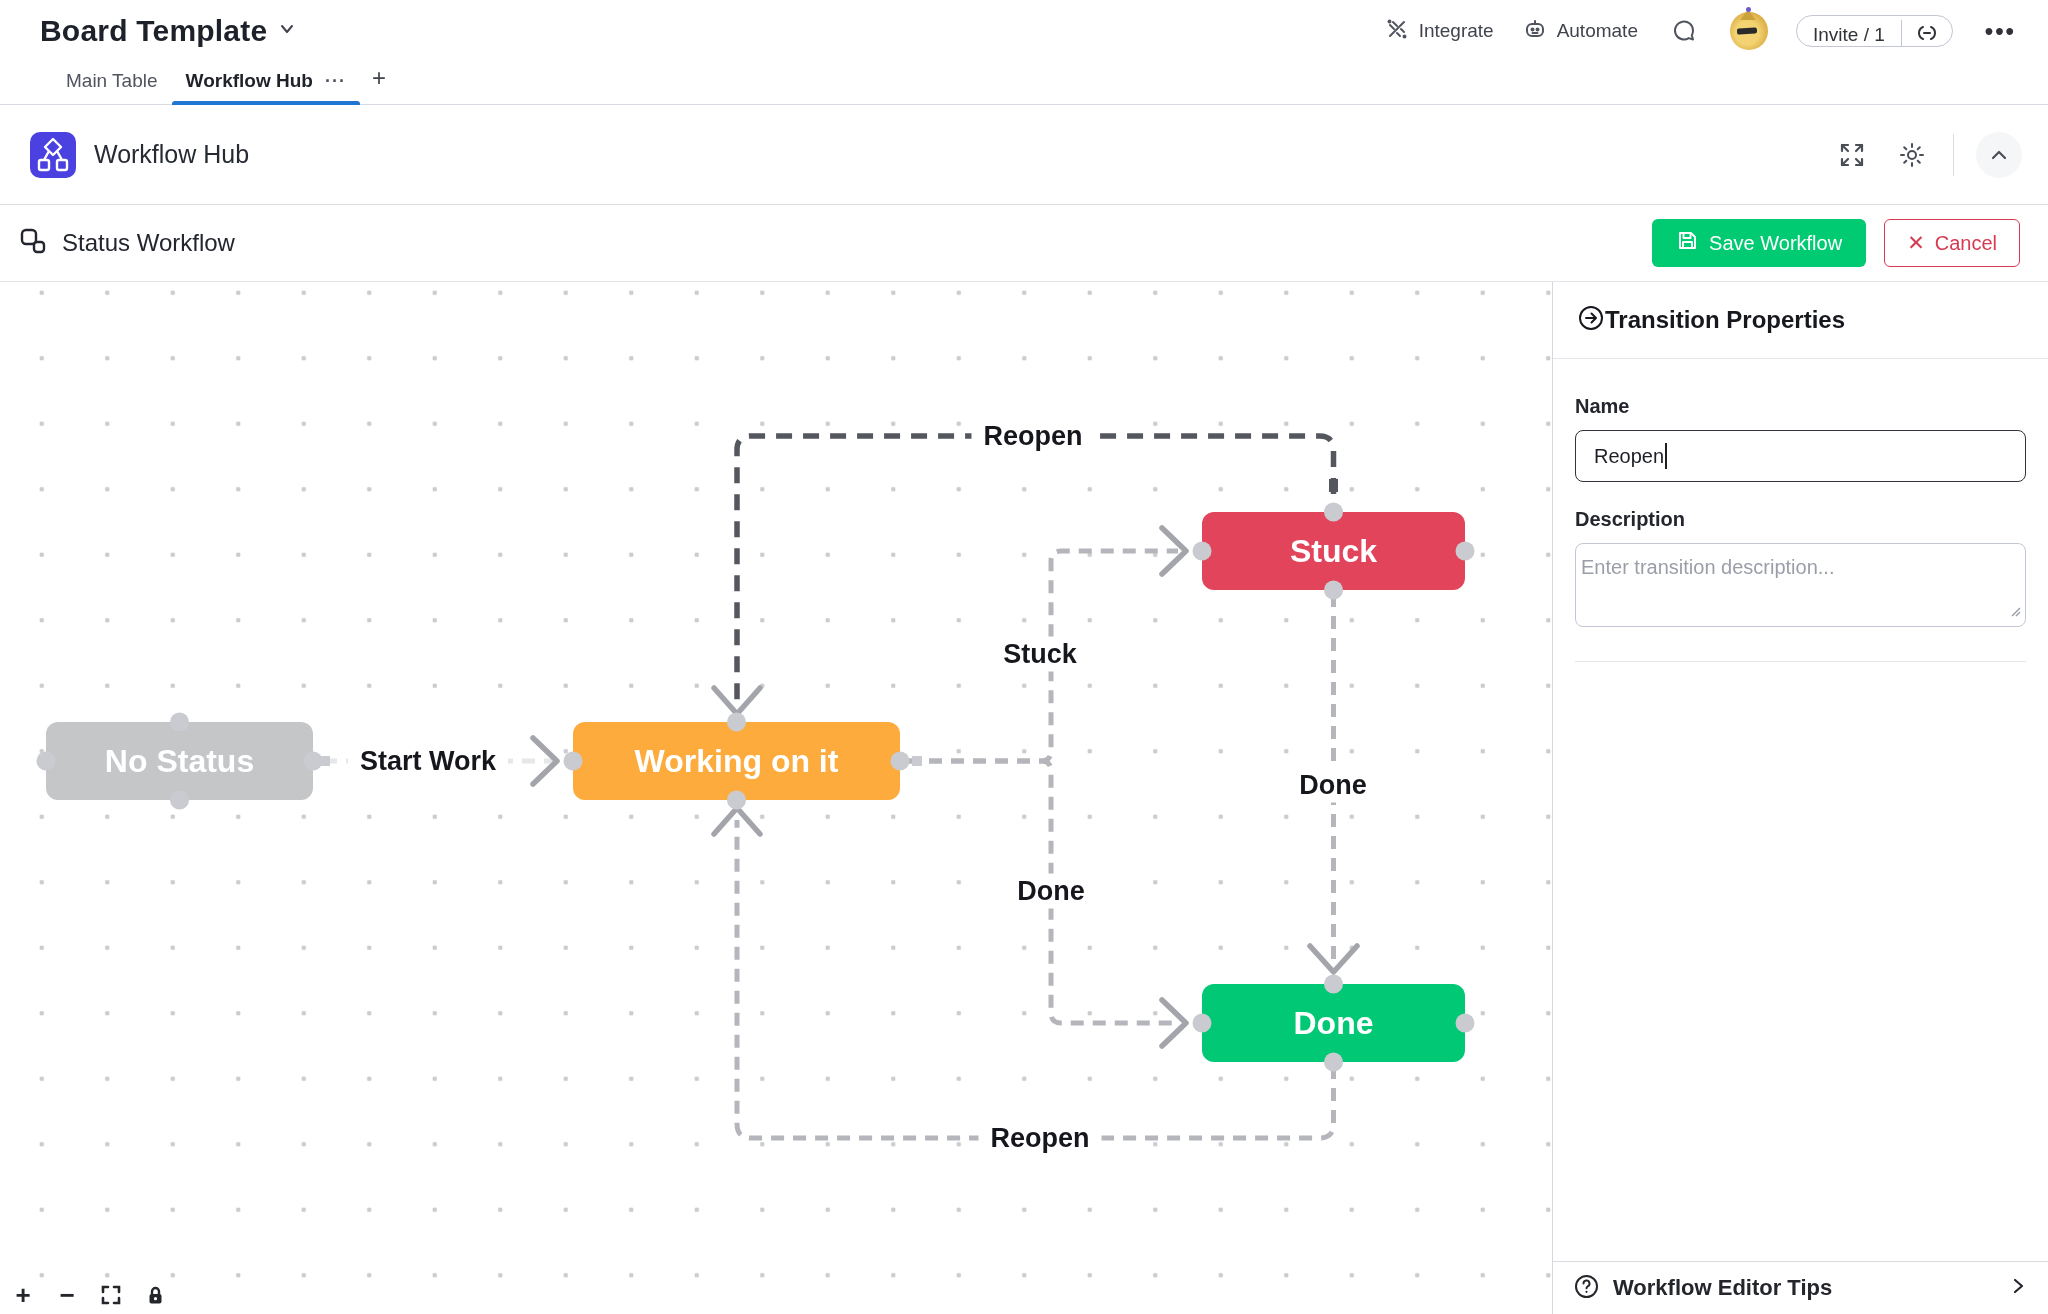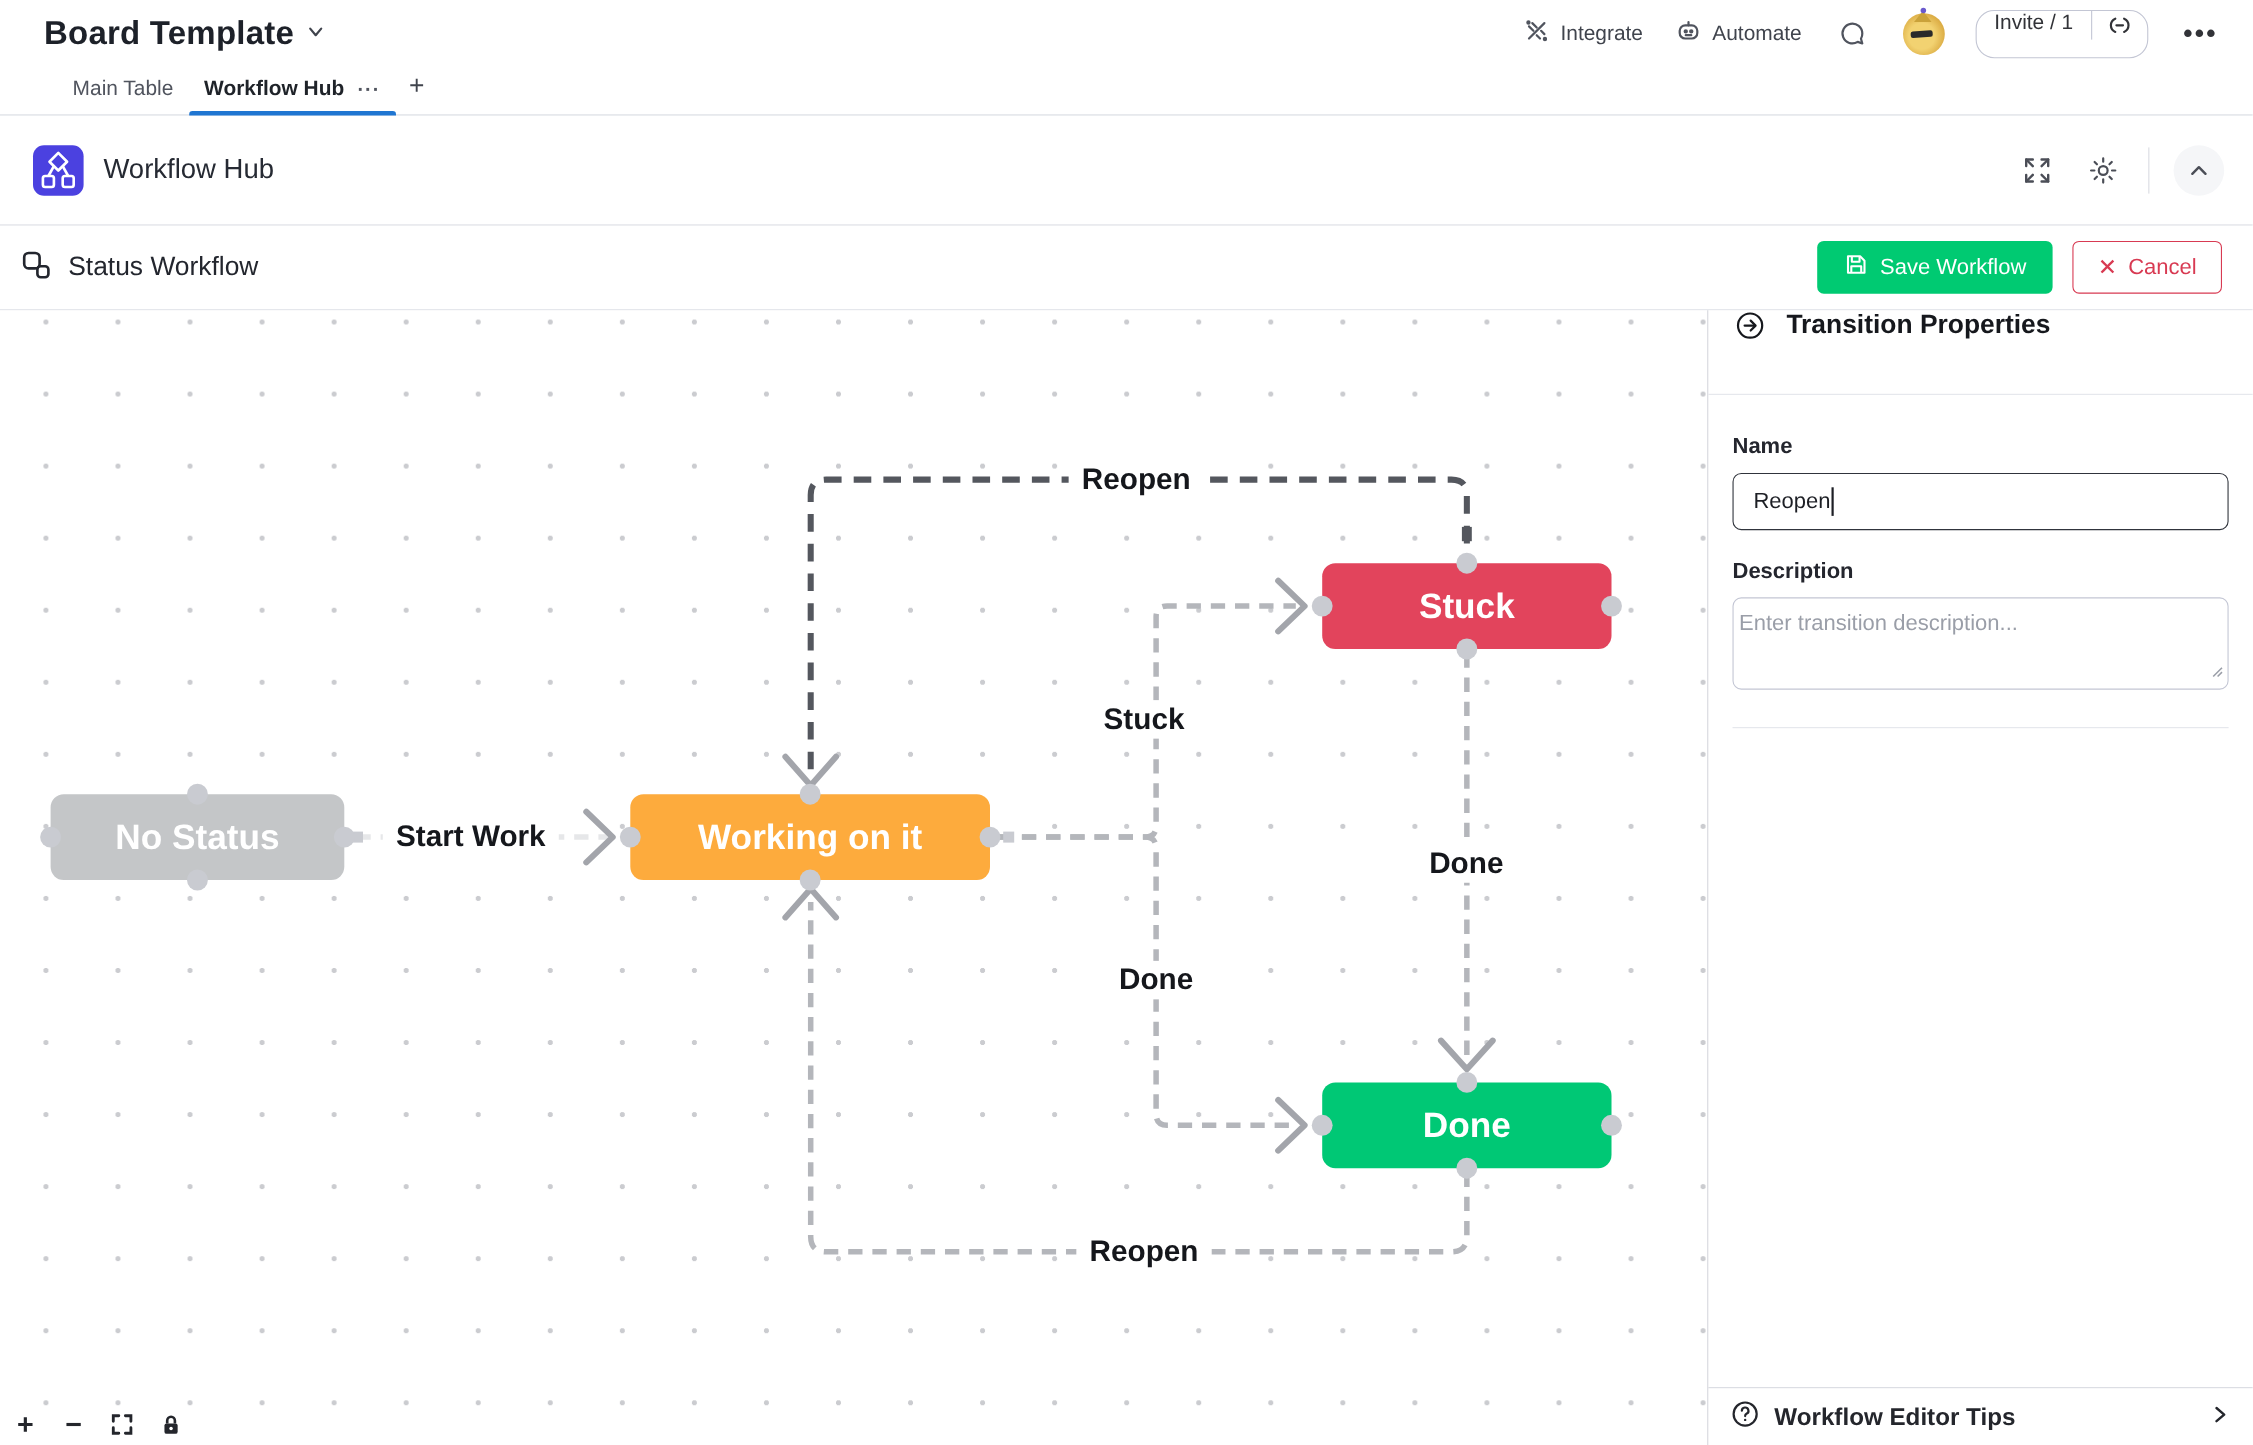--- a/index.html
+++ b/index.html
@@ -11,21 +11,21 @@
   .board-title { font-size:30px; font-weight:700; color:#1d2129; letter-spacing:.2px; }
   .title-chev { margin-left:10px; }
   .topbar-right { margin-left:auto; display:flex; align-items:center; gap:28px; }
   .tb-item { display:flex; align-items:center; gap:9px; font-size:19px; color:#40444d; cursor:pointer; }
   .avatar { width:38px; height:38px; border-radius:50%; position:relative; overflow:visible;
     background:radial-gradient(circle at 45% 55%, #f2d271 0 40%, #d9a83f 75%, #b8862e 100%); }
   .avatar .glasses { position:absolute; left:7px; top:16px; width:20px; height:6px; background:#2a2a2a; border-radius:2px; transform:rotate(-4deg); }
   .avatar .crown { position:absolute; left:10px; top:-2px; width:0; height:0;
     border-left:8px solid transparent; border-right:8px solid transparent; border-bottom:10px solid #caa23a; }
   .avatar .crown-dot{ position:absolute; left:16px; top:-5px; width:5px; height:5px; border-radius:50%; background:#6a5acd;}
-  .invite-group { display:flex; align-items:flex-start; border:1px solid #c3c6d4; border-radius:17px; height:44px; overflow:hidden; }
+  .invite-group { display:flex; align-items:flex-end; border:1px solid #c3c6d4; border-radius:17px; height:32px; overflow:hidden; }
   .invite-btn { display:flex; align-items:center; padding:0 16px; font-size:19px; color:#323338; cursor:pointer; }
   .link-btn { display:flex; align-items:center; padding:0 12px; border-left:1px solid #c3c6d4; cursor:pointer; }
   .dots-btn { font-size:24px; letter-spacing:2px; color:#323338; cursor:pointer; padding:0 4px; font-weight:700; }
 
   
   .tabsbar { height:43px; display:flex; align-items:flex-end; padding-left:52px; border-bottom:1px solid #d8dbe1; }
   .tab { position:relative; display:flex; align-items:center; gap:12px; padding:0 14px 12px 14px; font-size:19px; cursor:pointer; color:#50545e; }
   .tab.active { color:#1f2329; font-weight:600; }
   .tab.active::after { content:""; position:absolute; left:0; right:0; bottom:-1px; height:4px; background:#1f76d2; border-radius:3px 3px 0 0; }
   .tab .tab-dots { color:#50545e; font-weight:700; letter-spacing:1px; font-size:18px; }
@@ -72,21 +72,21 @@
   .lbl-done-r { left:1333px; top:503px; }
   .lbl-reopen-t { left:1033px; top:154px; }
   .lbl-reopen-b { left:1040px; top:856px; }
 
   .zoom-controls { position:absolute; left:10px; bottom:6px; z-index:4; display:flex; align-items:center; gap:18px; }
   .zc { background:none; border:none; cursor:pointer; display:flex; align-items:center; justify-content:center;
     width:26px; height:26px; color:#24262c; font-size:26px; font-weight:700; padding:0; font-family:inherit;}
 
   
   .panel { width:496px; border-left:1px solid #d6d8de; display:flex; flex-direction:column; }
-  .panel-header { height:77px; display:flex; align-items:flex-start; gap:19px; padding:0 24px; border-bottom:1px solid #e4e6eb; }
+  .panel-header { height:77px; display:flex; align-items:center; gap:0; padding:0 24px; border-bottom:1px solid #e4e6eb; }
   .panel-title { font-size:24px; font-weight:700; color:#16181d; }
   .panel-body { padding:22px 22px 0; }
   .field-label { font-size:20px; font-weight:600; color:#24262e; margin:14px 0 12px; }
   .name-input { height:52px; border:1.5px solid #30343c; border-radius:8px; display:flex; align-items:center;
     padding:0 18px; font-size:20px; color:#1d1f25; cursor:text; background:#fff; }
   .caret { display:inline-block; width:1.5px; height:26px; background:#1d1f25; margin-left:1px; animation:blink 1s step-end infinite; }
   @keyframes blink { 50% { opacity:0; } }
   .ta-wrap { position:relative; }
   .desc-area { width:100%; height:84px; border:1px solid #c3c6d4; border-radius:8px; padding:12px 5px;
     font-size:20px; font-family:inherit; color:#1d1f25; resize:none; display:block; }

